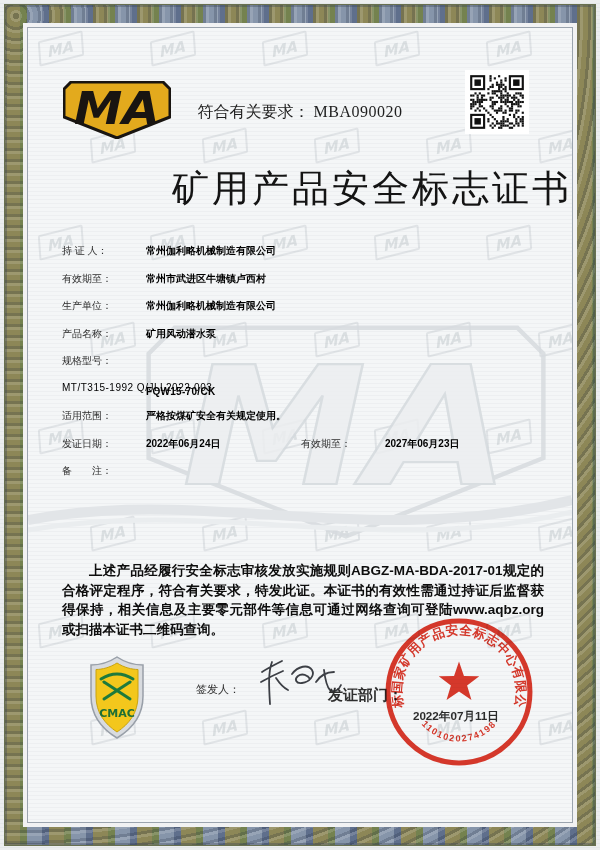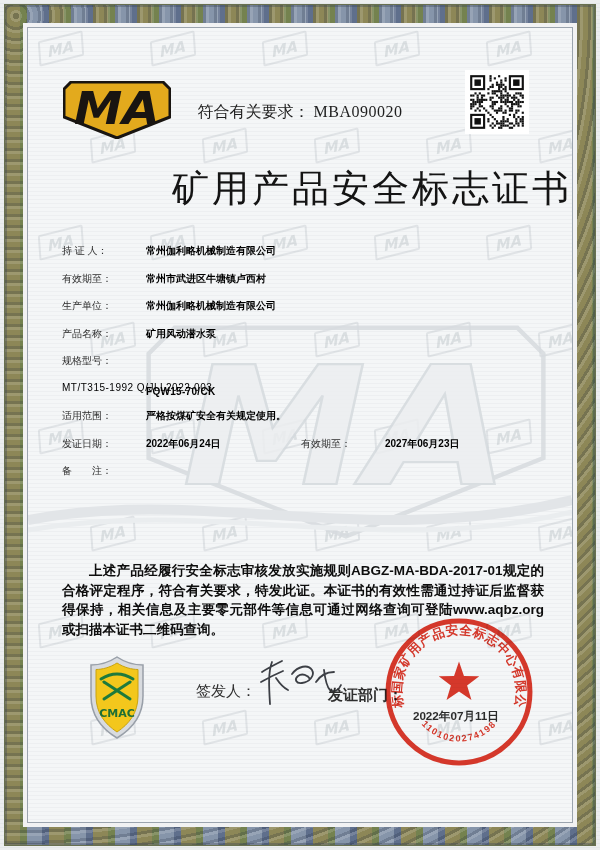--- a/index.html
+++ b/index.html
@@ -57,21 +57,21 @@
   .val1 { flex:none; width:155px; font-weight:bold; }
   .lbl2 { flex:none; width:84px; color:#2e2e2e; }
 
   
   .statement { position:absolute; left:34px; top:533px; width:482px;
     font-size:13.5px; line-height:19.5px; font-weight:bold; color:#0d0d0d;
     text-indent:2em; text-align:justify; }
 
   
   .cmac { position:absolute; left:58px; top:626px; }
-  .issuer-label { position:absolute; left:168px; top:654px; font-size:15px; color:#2e2e2e; }
+  .issuer-label { position:absolute; left:168px; top:654px; font-size:11px; color:#2e2e2e; }
   .signature { position:absolute; left:226px; top:620px; }
   .dept-label { position:absolute; left:300px; top:658px; font-size:15px; color:#2e2e2e;font-weight:bold; }
   .seal { position:absolute; left:383px; top:616px; z-index:3; opacity:.93;
     mix-blend-mode:multiply; }
 </style>
 </head>
 <body>
 
 <div class="page">
   <div class="border-frame"></div>

